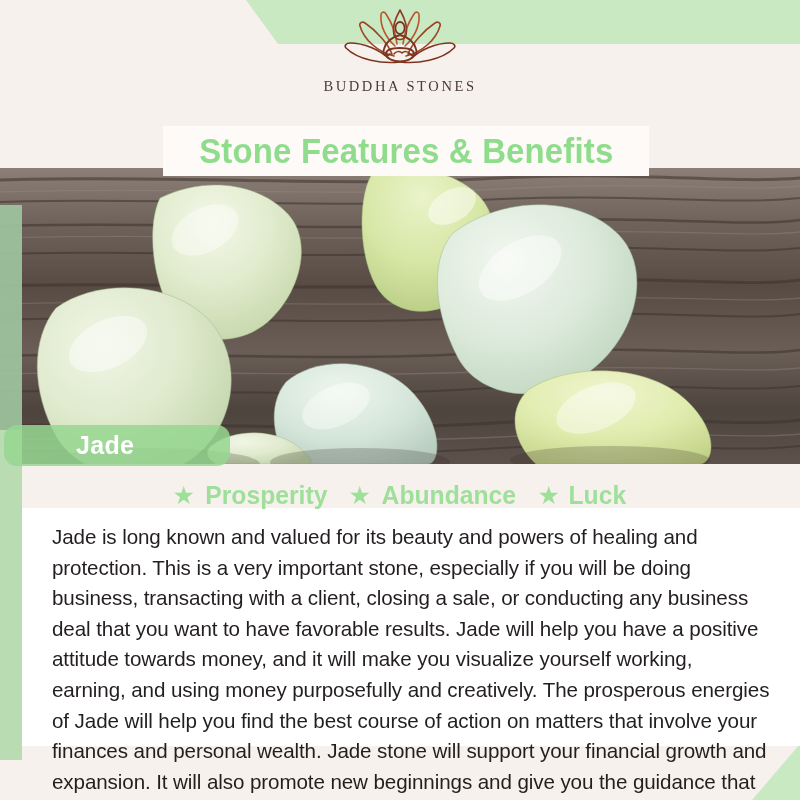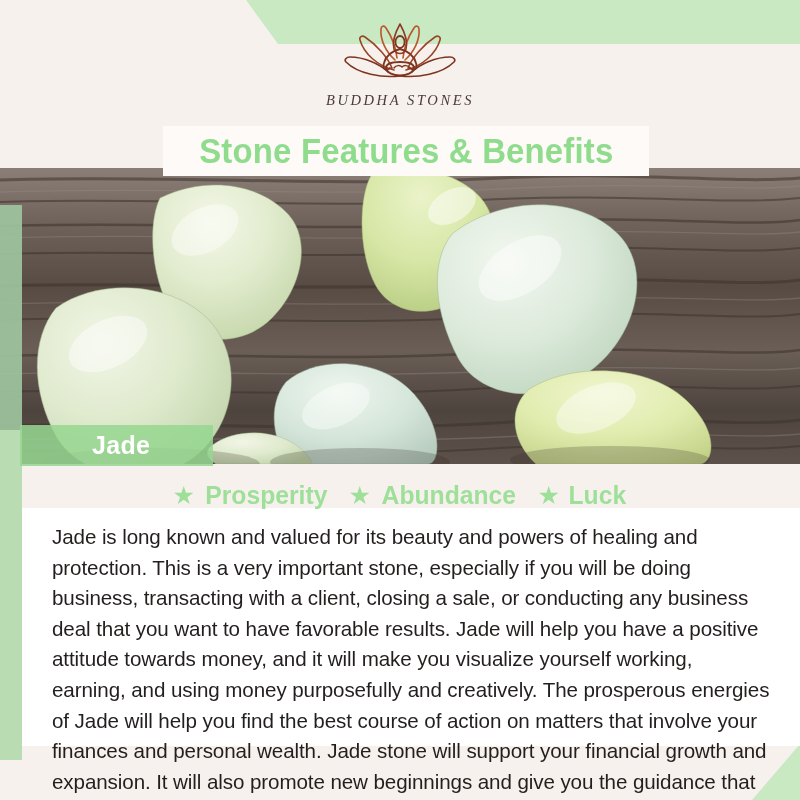--- a/index.html
+++ b/index.html
@@ -68,23 +68,22 @@
     position: absolute;
     left: 0;
     top: 0;
     width: 800px;
     height: 120px;
     z-index: 4;
     display: flex;
     flex-direction: column;
     align-items: center;
     justify-content: flex-start;
-    padding-top: 18px;
+    padding-top: 4px;
     box-sizing: border-box;
-    font-style: italic;
   }
   .logo-mark {
     width: 148px;
     height: 70px;
     display: block;
   }
   .brand-name {
     margin-top: 4px;
     font-family: "Liberation Serif", serif;
     font-size: 14.5px;
@@ -126,28 +125,29 @@
     height: 296px;
     z-index: 5;
     overflow: hidden;
     background: #6b5f57;
   }
   .photo svg { display: block; }
 
   
   .jade-band {
     position: absolute;
-    left: 20px;
+    left: 4px;
     top: 425px;
-    width: 193px;
+    width: 226px;
     height: 41px;
     background: rgba(150, 214, 144, 0.86);
     z-index: 8;
     display: flex;
     align-items: center;
+    border-radius: 13px;
   }
   .jade-label {
     color: #ffffff;
     font-family: "Liberation Sans", sans-serif;
     font-size: 25px;
     font-weight: bold;
     margin-left: 72px;
     letter-spacing: 0.3px;
   }
 

